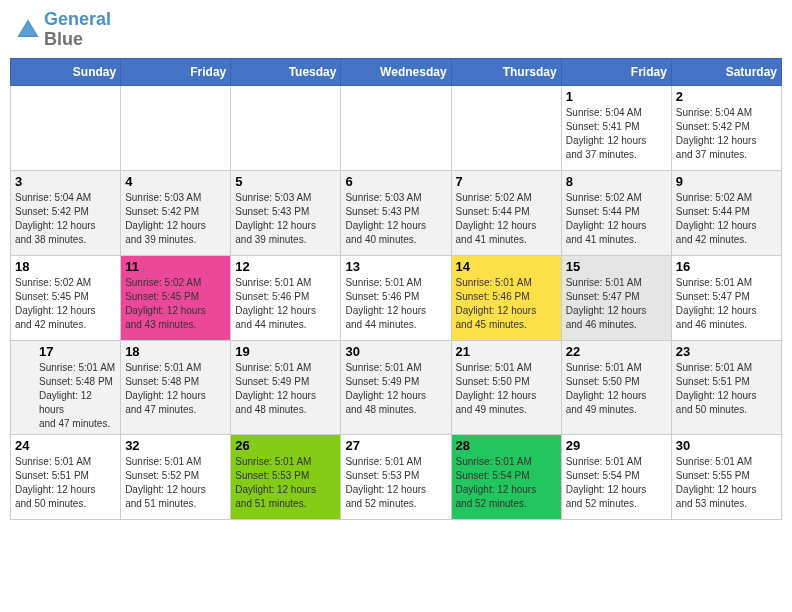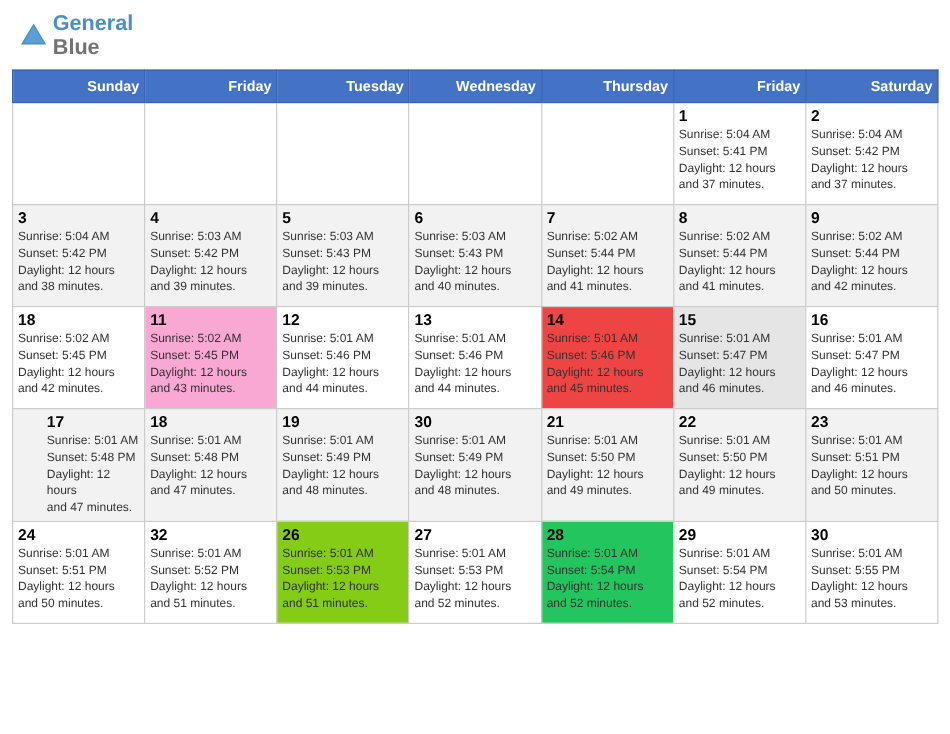--- a/index.html
+++ b/index.html
@@ -197,42 +197,42 @@
         </td>
       </tr>
       <tr>
         <td style="background: rgb(255, 255, 255);">
           <span class="day-num">18</span>
           <div class="day-info" style="white-space: pre-line;">Sunrise: 5:02 AM
 Sunset: 5:45 PM
 Daylight: 12 hours
 and 42 minutes.</div>
         </td>
-        <td style="background: #f9a8d4;">
+        <td style="background: #ec4899;">
           <span class="day-num">11</span>
           <div class="day-info" style="white-space: pre-line;">Sunrise: 5:02 AM
 Sunset: 5:45 PM
 Daylight: 12 hours
 and 43 minutes.</div>
         </td>
         <td style="background: rgb(255, 255, 255);">
           <span class="day-num">12</span>
           <div class="day-info" style="white-space: pre-line;">Sunrise: 5:01 AM
 Sunset: 5:46 PM
 Daylight: 12 hours
 and 44 minutes.</div>
         </td>
         <td style="background: rgb(255, 255, 255);">
           <span class="day-num">13</span>
           <div class="day-info" style="white-space: pre-line;">Sunrise: 5:01 AM
 Sunset: 5:46 PM
 Daylight: 12 hours
 and 44 minutes.</div>
         </td>
-        <td style="background: #ef4444;">
+        <td style="background: #fde047;">
           <span class="day-num">14</span>
           <div class="day-info" style="white-space: pre-line;">Sunrise: 5:01 AM
 Sunset: 5:46 PM
 Daylight: 12 hours
 and 45 minutes.</div>
         </td>
         <td style="background: #e5e5e5;">
           <span class="day-num">15</span>
           <div class="day-info" style="white-space: pre-line;">Sunrise: 5:01 AM
 Sunset: 5:47 PM

